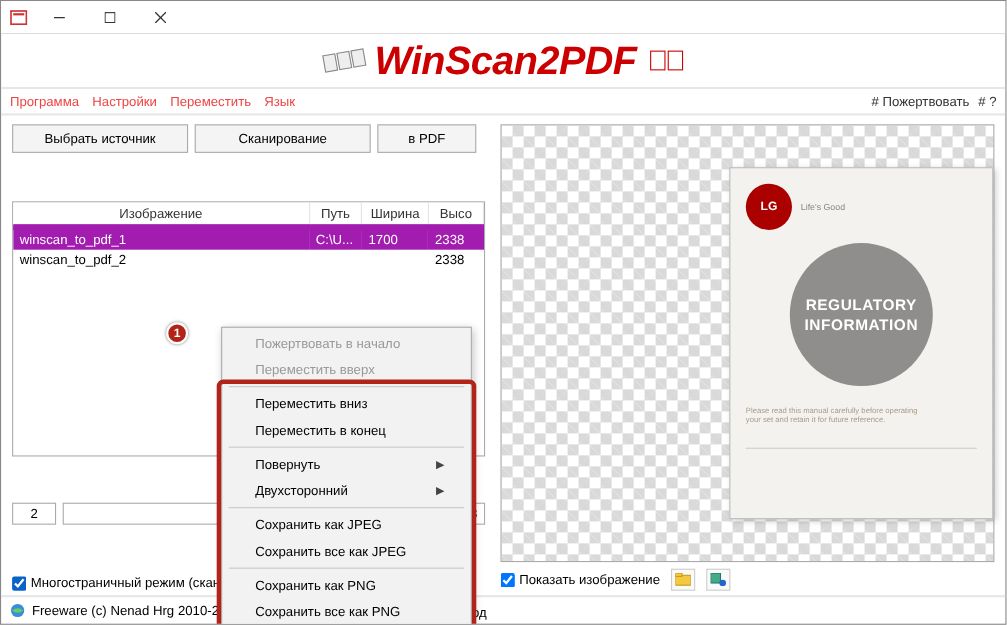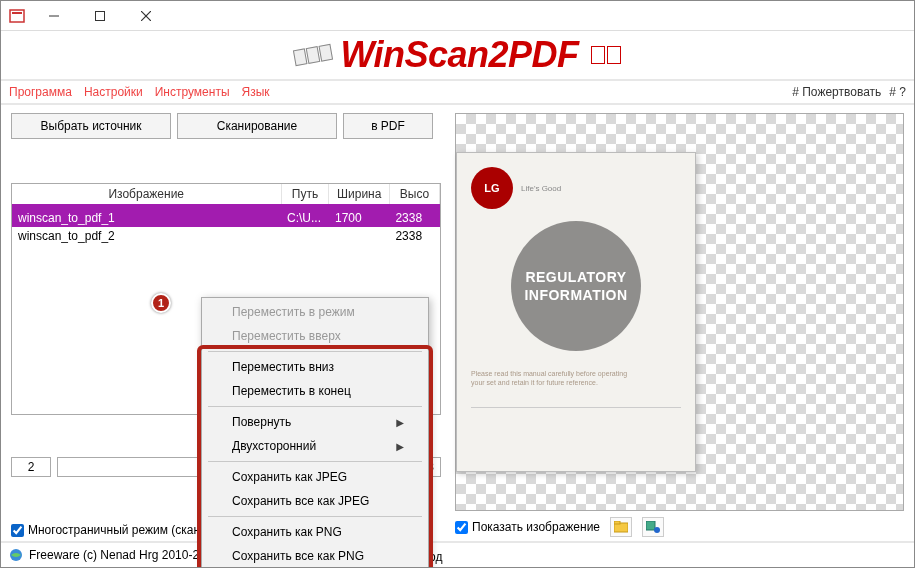--- a/index.html
+++ b/index.html
@@ -125,21 +125,21 @@
     border: 1px solid #aaa;
     min-height: 344px;
     background-color: #fff;
     background-image:
       linear-gradient(45deg,#d9d9d9 25%,transparent 25%),
       linear-gradient(-45deg,#d9d9d9 25%,transparent 25%),
       linear-gradient(45deg,transparent 75%,#d9d9d9 75%),
       linear-gradient(-45deg,transparent 75%,#d9d9d9 75%);
     background-size: 20px 20px;
     background-position: 0 0,0 10px,10px -10px,-10px 0;
-    display:flex; align-items:center; justify-content:flex-start;
+    display:flex; align-items:center; justify-content:flex-end;
     position: relative;
   }
   .doc-page {
     width: 240px; height: 320px;
     background: #f3f2ee;
     border: 1px solid #bbb;
     box-shadow: 2px 2px 6px rgba(0,0,0,0.2);
     position: relative;
     padding: 14px;
   }
@@ -260,21 +260,21 @@
   </span>
   <span class="mini-pages">
       <span></span>
       <span></span>
     </span>
 </div>
 
 <div class="menubar">
   <span class="menu-item">Программа</span>
   <span class="menu-item">Настройки</span>
-  <span class="menu-item">Инструменты</span>
+  <span class="menu-item">Переместить</span>
   <span class="menu-item">Язык</span>
   <span class="spacer"></span>
   <span class="right-item"># Пожертвовать</span>
   <span class="right-item"># ?</span>
 </div>
 
 <div class="main">
   <div class="left-col">
     <div class="btn-row">
       <button class="winbutton wide">Выбрать источник</button>
@@ -352,21 +352,21 @@
         <svg width="14" height="12">
             <rect x="0" y="0" width="9" height="9" fill="#4a8" stroke="#276"></rect>
             <circle cx="11" cy="9" r="3" fill="#26c"></circle>
           </svg>
       </span>
     </div>
   </div>
 
   <div class="context-menu">
     <div class="ctx-item disabled">
-        <span>Переместить в режим</span>
+        <span>Пожертвовать в начало</span>
       </div>
     <div class="ctx-item disabled">
         <span>Переместить вверх</span>
       </div>
     <div class="ctx-sep"></div>
     <div class="ctx-item">
         <span>Переместить вниз</span>
       </div>
     <div class="ctx-item">
         <span>Переместить в конец</span>

